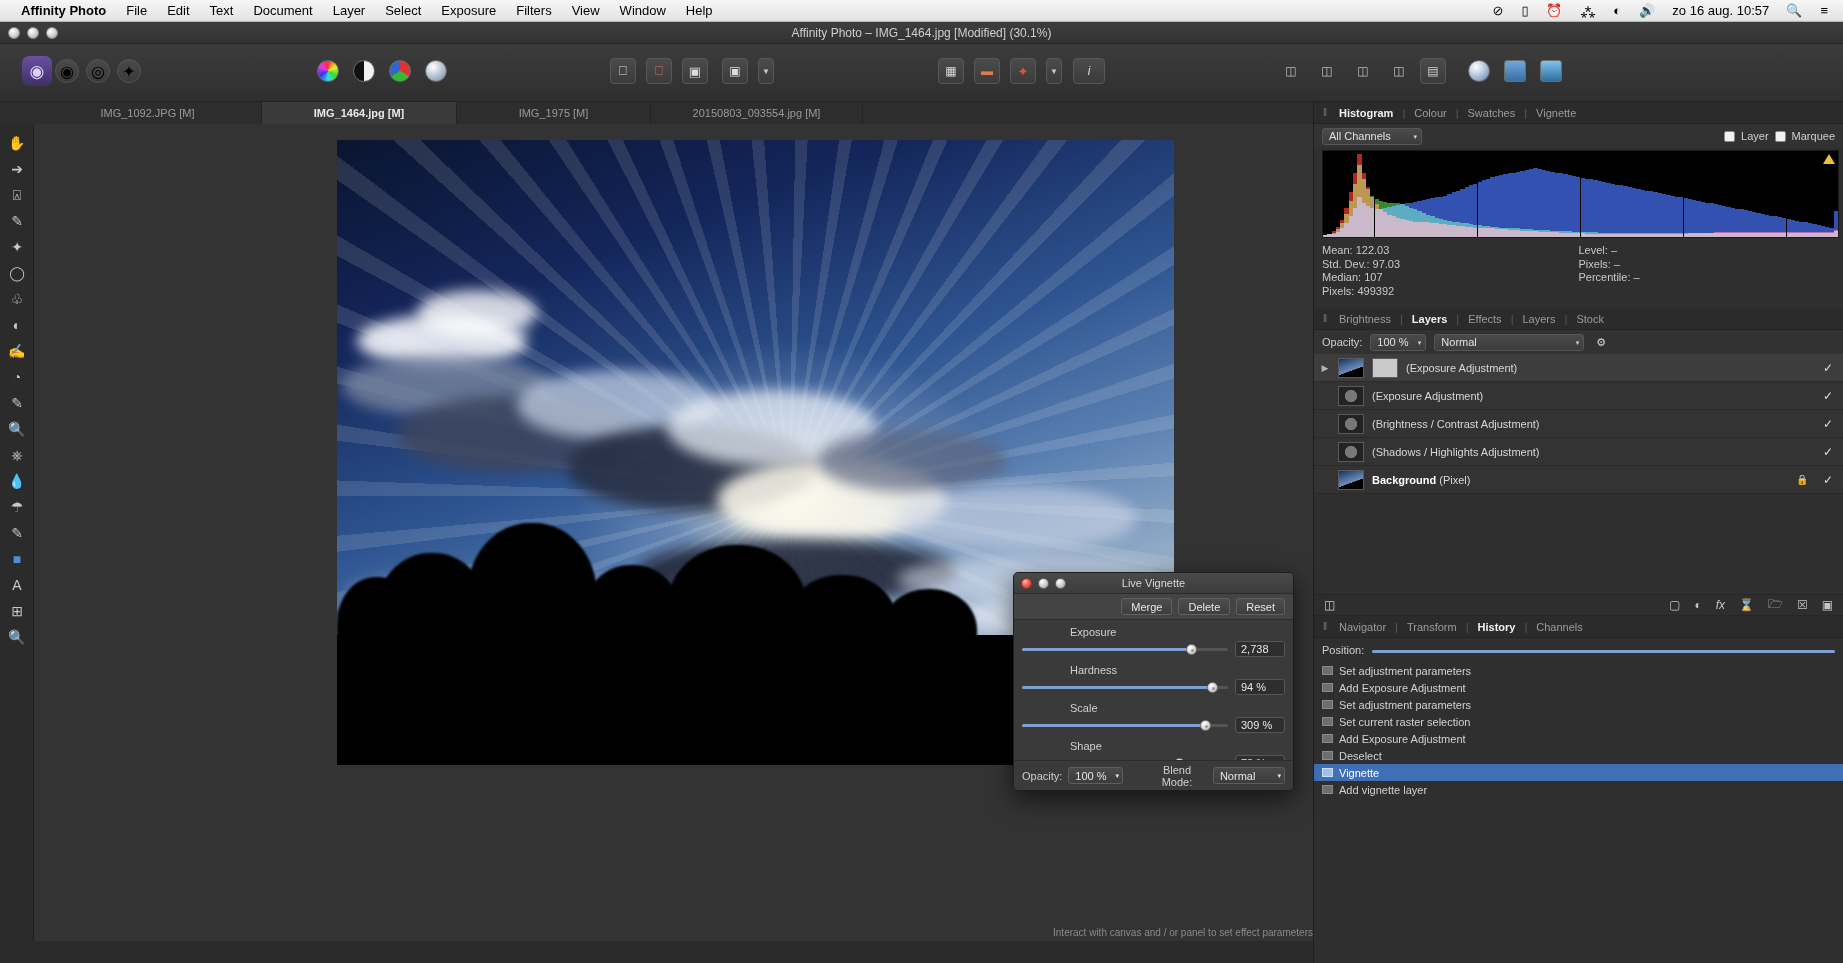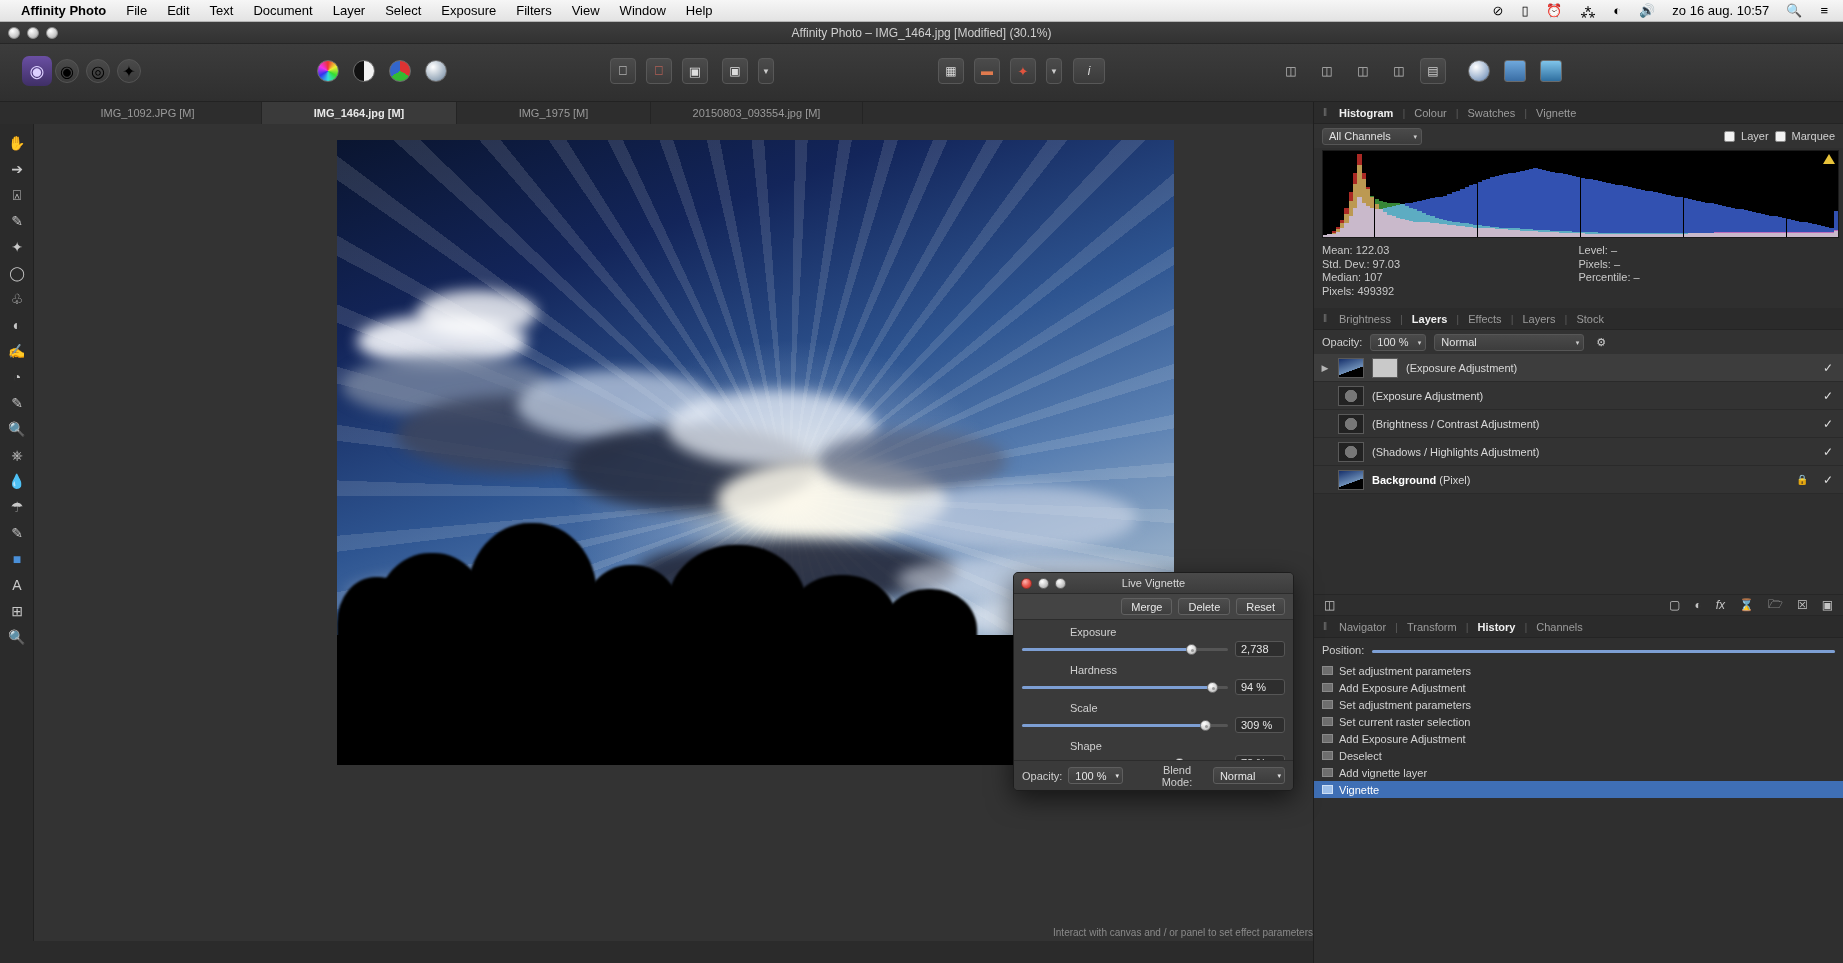--- a/index.html
+++ b/index.html
@@ -844,27 +844,27 @@
           <span>Set current raster selection</span>
         </div>
       <div class="hist-item">
           <div class="hicon"></div>
           <span>Add Exposure Adjustment</span>
         </div>
       <div class="hist-item">
           <div class="hicon"></div>
           <span>Deselect</span>
         </div>
+      <div class="hist-item sel">
+          <div class="hicon"></div>
+          <span>Vignette</span>
+        </div>
       <div class="hist-item">
           <div class="hicon"></div>
           <span>Add vignette layer</span>
-        </div>
-      <div class="hist-item sel">
-          <div class="hicon"></div>
-          <span>Vignette</span>
         </div>
     </div>
   </div>
 
   <div class="dlg">
     <div class="dlg-tb">
       <div class="d-tl red"></div>
       <div class="d-tl"></div>
       <div class="d-tl"></div>
       <div class="dlg-title">Live Vignette</div>

